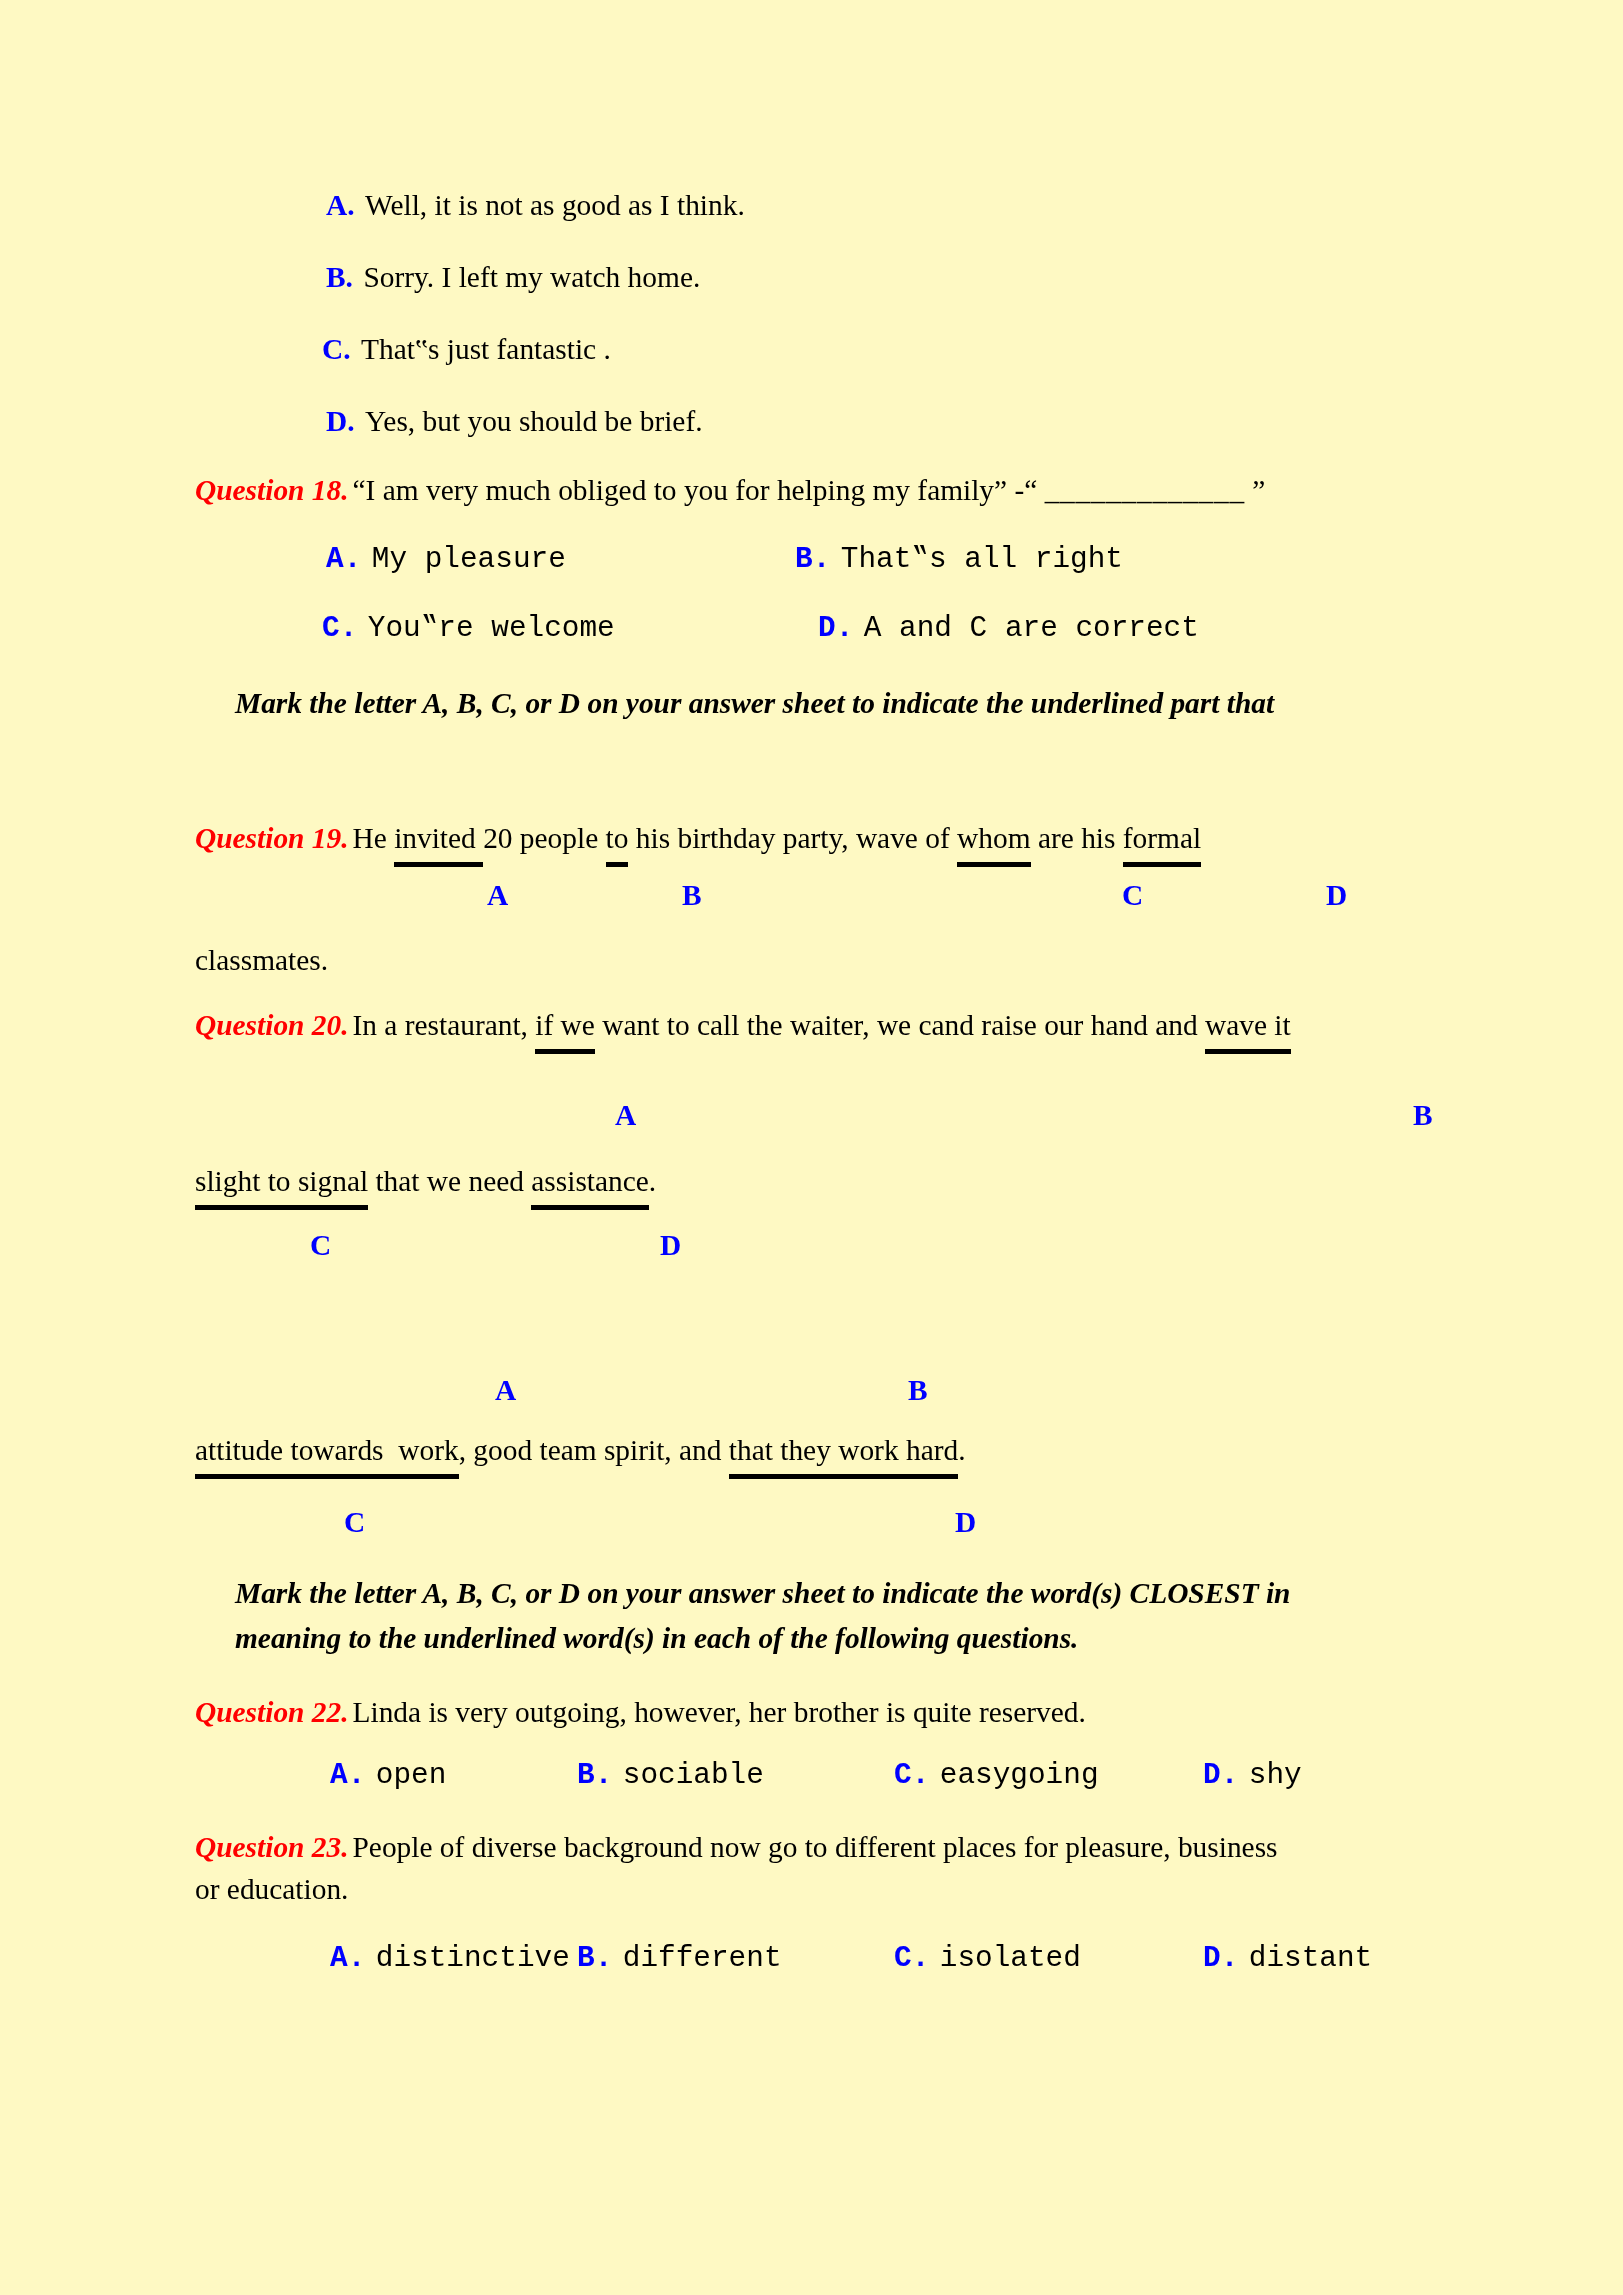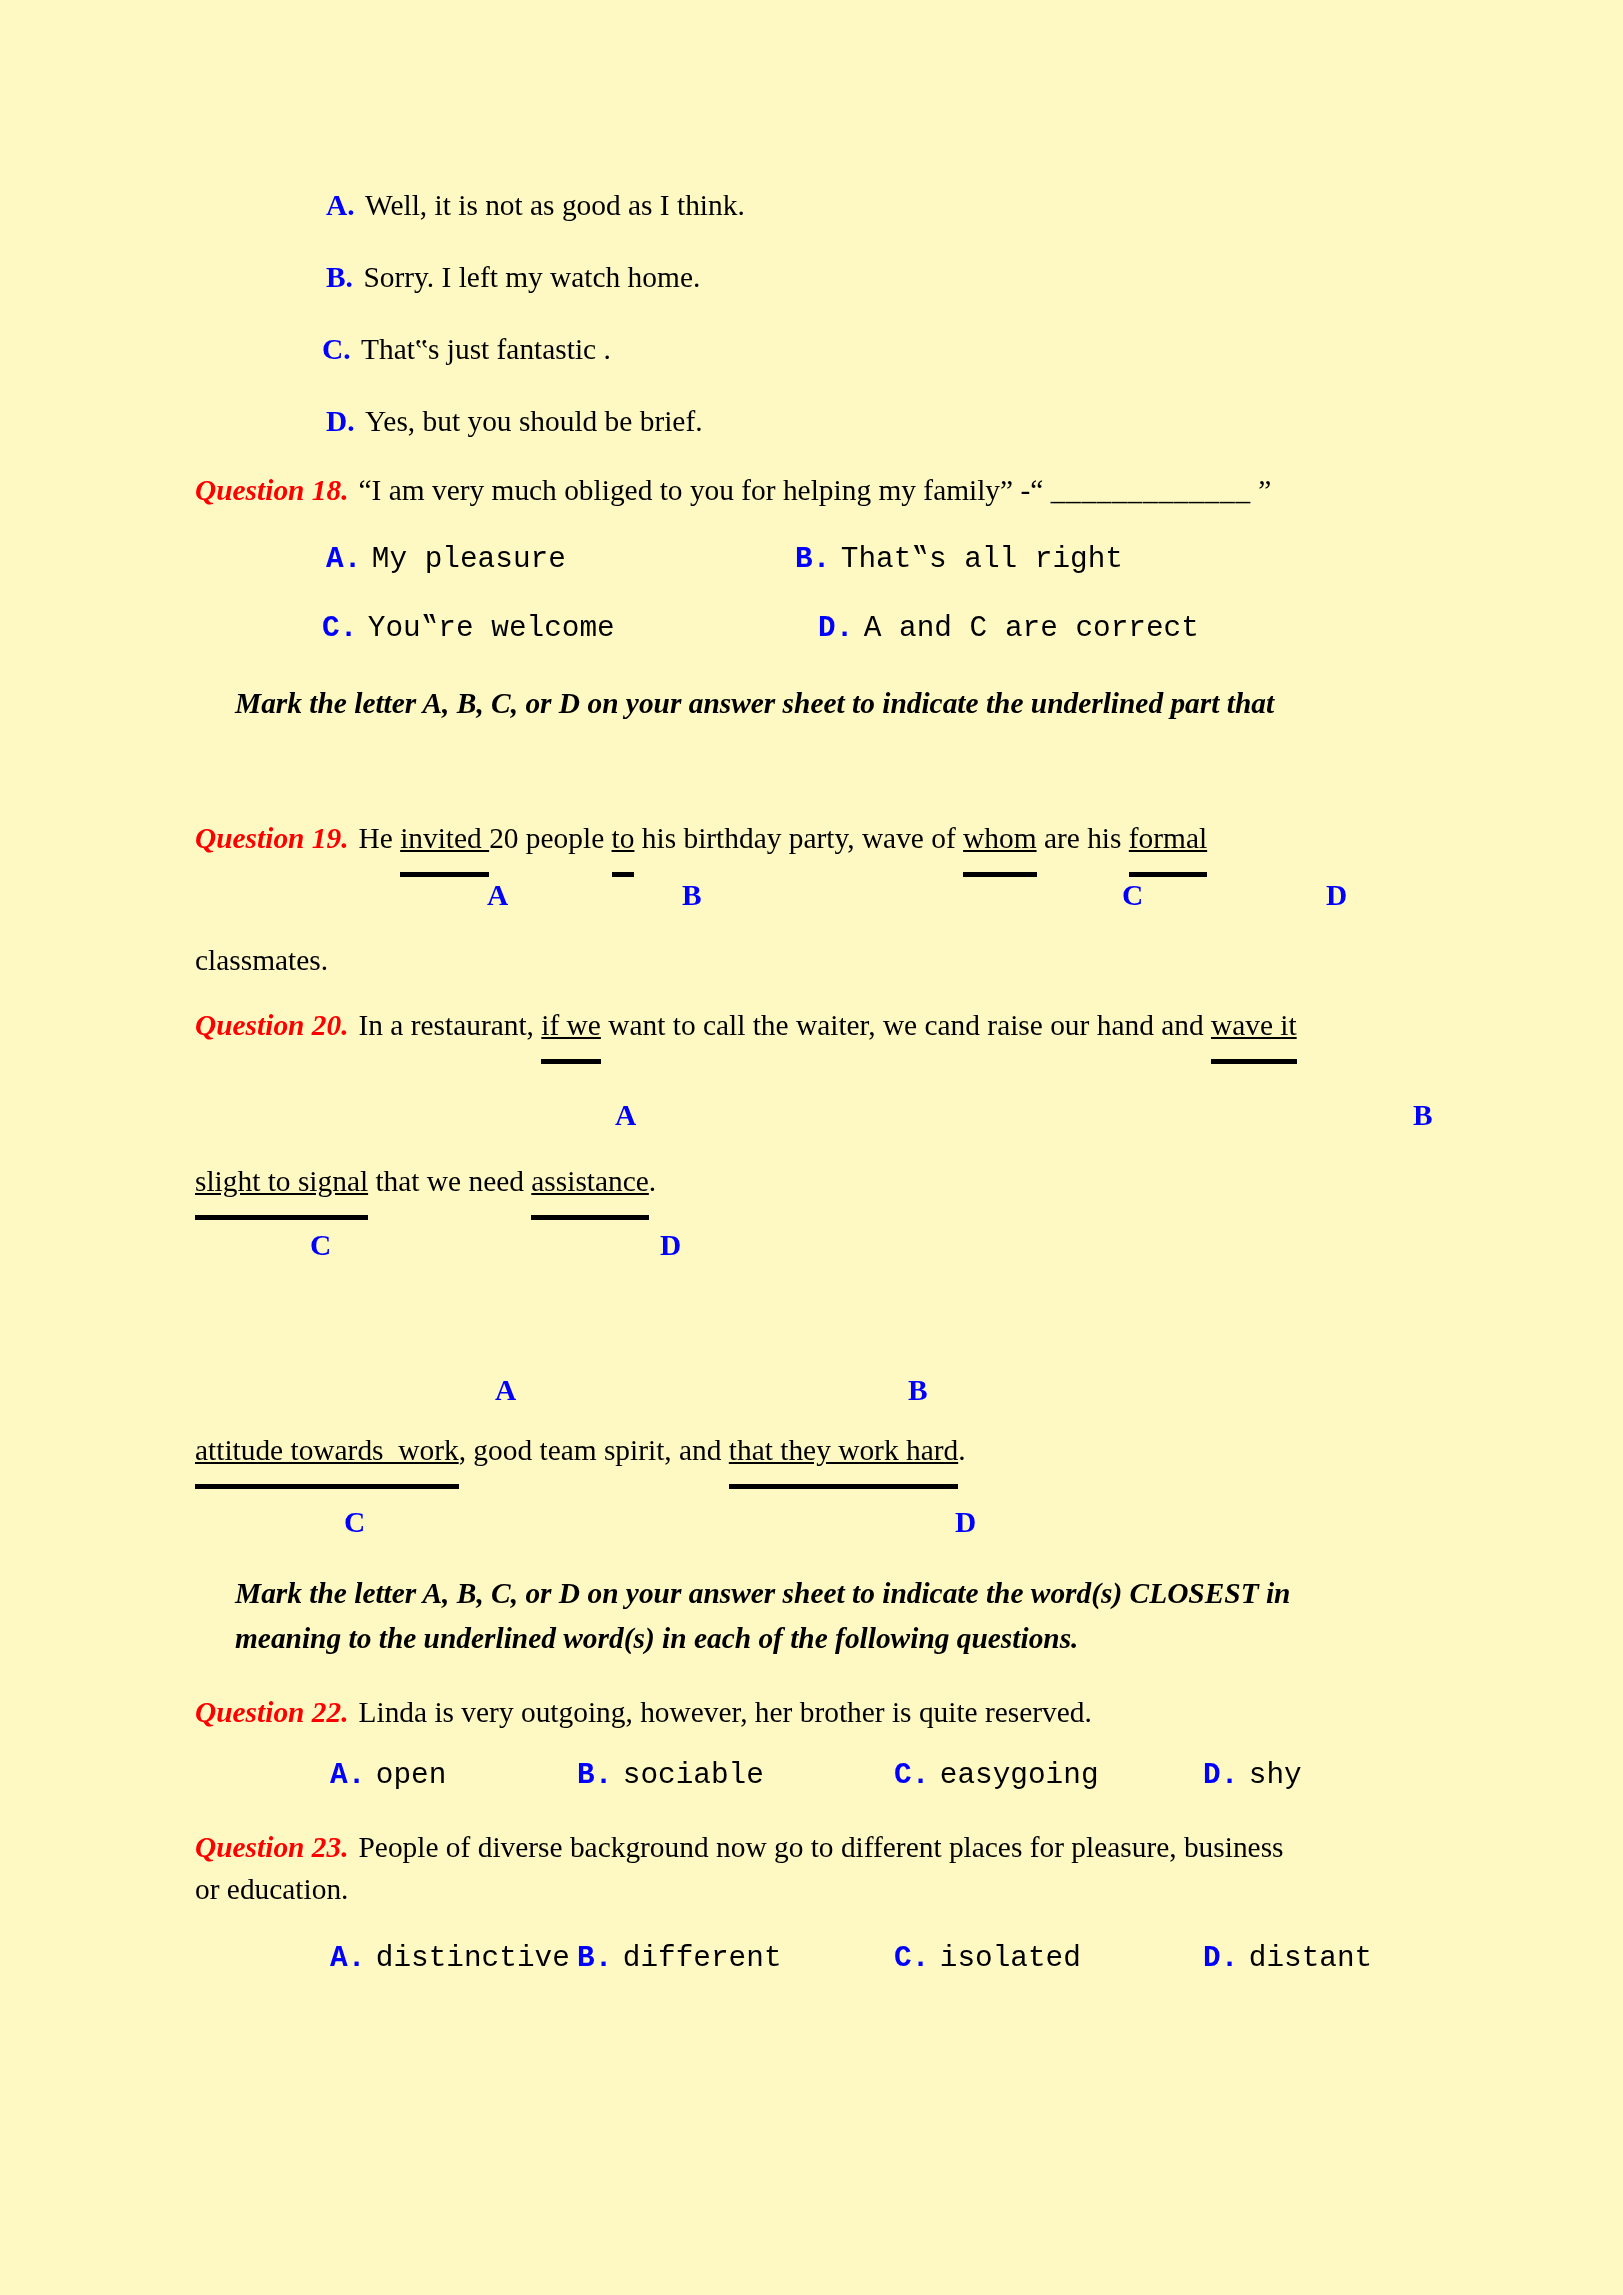--- a/index.html
+++ b/index.html
@@ -7,24 +7,24 @@
     position:relative;
     width:1623px;
     height:2295px;
     background:#fef9c3;
     font-family:"Liberation Serif","DejaVu Serif",serif;
     font-size:29.4px;
     color:#000000;
     overflow:hidden;
   }
   .row { position:absolute; left:195px; white-space:pre; line-height:1.15; }
-  .qlabel { color:#ff0000; font-weight:bold; font-style:italic; margin-right:10px; }
+  .qlabel { color:#ff0000; font-weight:bold; font-style:italic; margin-right:4px; }
   .letter { color:#0000ff; font-weight:bold; margin-right:10.5px; }
   .seg { white-space:pre; }
-  .u { white-space:pre; border-bottom:5.9px solid #000000; padding-bottom:18px;text-decoration:underline; }
+  .u { white-space:pre; border-bottom:5.9px solid #000000; padding-bottom:8px; }
   .marker { position:absolute; color:#0000ff; font-weight:bold; }
   .instr { font-weight:bold; font-style:italic;margin-left:40px; }
   .opt { position:absolute; white-space:pre;font-family:Liberation Mono, monospace; }
   .blank { letter-spacing:0.7px; }
 </style>
 </head>
 <body>
 
 <div class="page">
 

